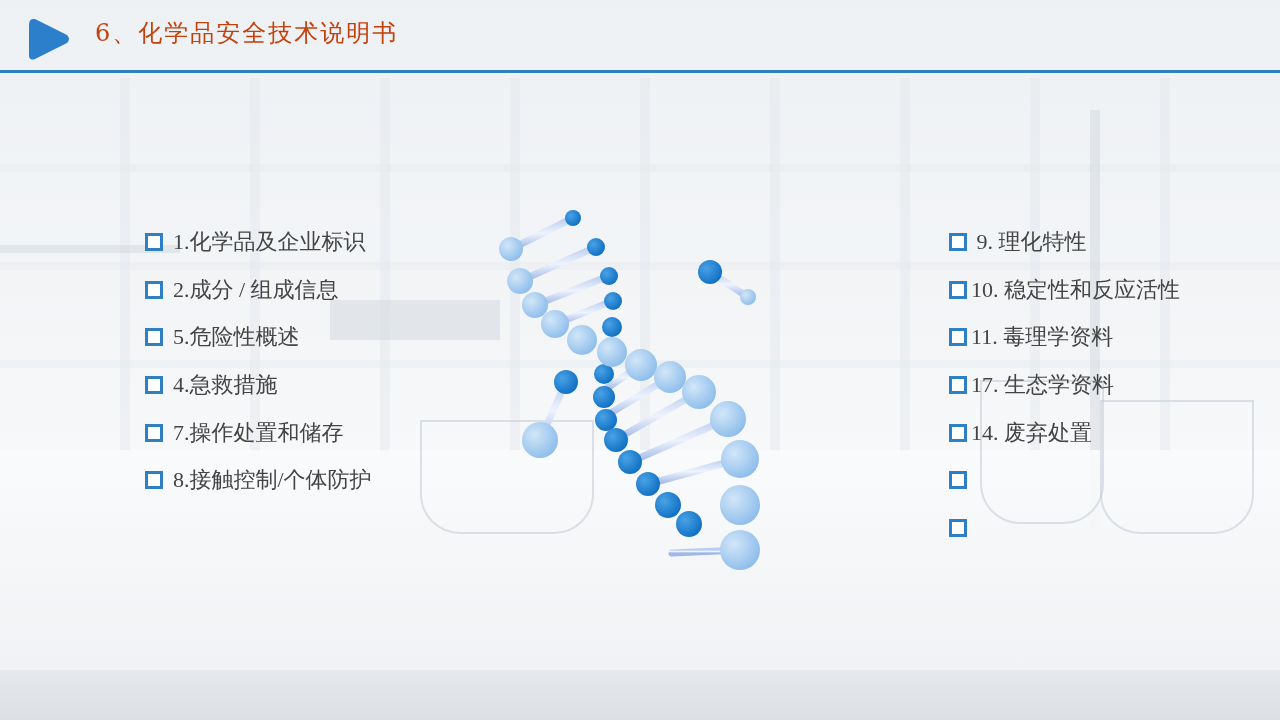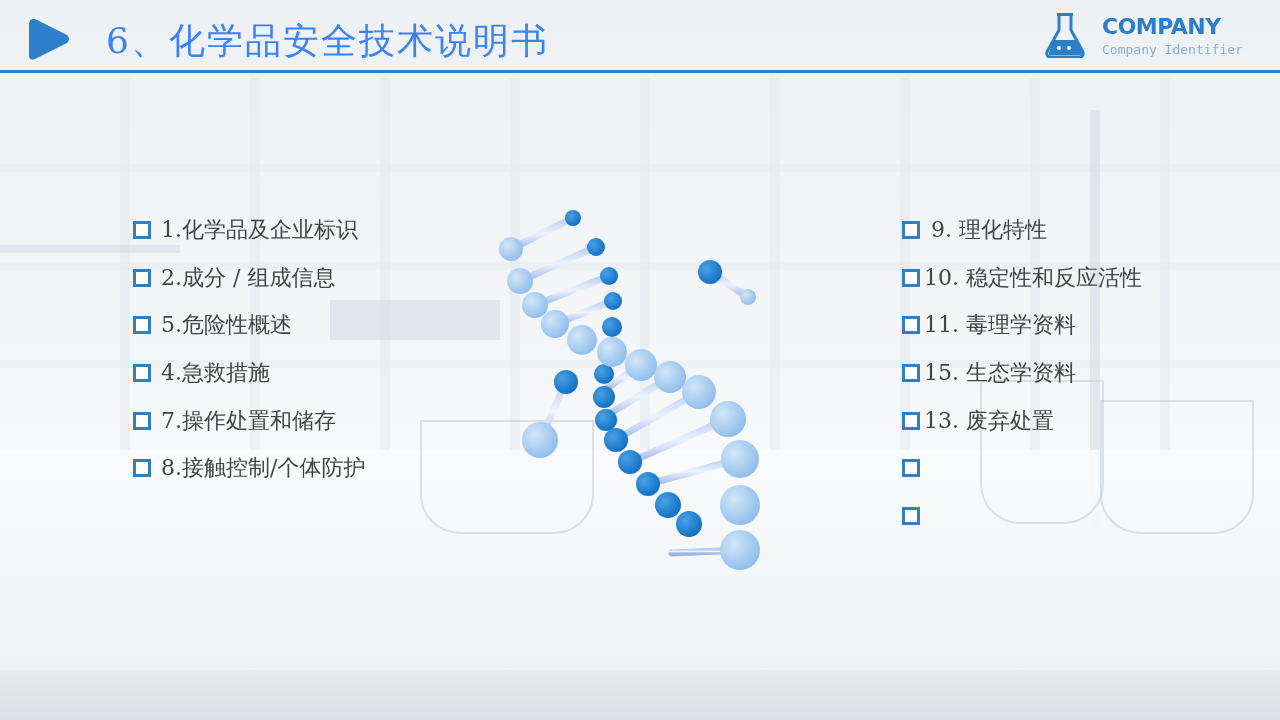--- a/index.html
+++ b/index.html
@@ -25,34 +25,34 @@
     background: linear-gradient(180deg, #e6e9ec, #dcdfe3);
   }
   .flask-shape {
     position:absolute; border:2px solid rgba(190,200,210,0.5); border-radius:0 0 40px 40px;
   }
   .shelf { position:absolute; background: rgba(210,215,222,0.5); }
 
   .header { position:absolute; left:0; top:0; width:1280px; height:74px; }
   .play-icon { position:absolute; left:27px; top:15px; width:44px; height:48px; }
   .title {
-    position:absolute; left:106px; top:17px; font-size:36px; color:#3b82f6;
+    position:absolute; left:95px; top:17px; font-size:24px; color:#c2410c;
     font-family: "DejaVu Serif", serif; letter-spacing:2px; white-space:nowrap;
   }
   .header-rule { position:absolute; left:0; top:70px; width:1280px; height:3px; background:#2f7fc4; }
   .logo { position:absolute; left:1040px; top:10px; width:240px; height:52px; }
   .flask-icon { position:absolute; left:4px; top:2px; width:42px; height:46px; }
   .company { position:absolute; left:62px; top:4px; font-family:"DejaVu Sans", sans-serif; font-weight:bold; font-size:22px; color:#2b7fc7; letter-spacing:-0.5px; }
   .company-sub { position:absolute; left:62px; top:32px; font-family:"DejaVu Sans Mono", monospace; font-size:13px; color:#7fb2dc; }
 
-  .list { position:absolute; list-style:none; margin:0; padding:0; }
+  .list { position:absolute; list-style:none; margin:12px; padding:0;font-family:Liberation Serif, serif; }
   .list li { display:flex; align-items:center; height:24px; margin-bottom:23.7px; font-size:22px; color:#444; white-space:nowrap; }
   .bullet { width:12px; height:12px; border:3px solid #2f7fc4; background:#fff; margin-right:10px; flex:none; }
   .list-left { left:133px; top:218px; }
-  .list-right { left:902px; top:218px; }
+  .list-right { left:937px; top:218px; }
   .list-right .bullet { margin-right:4px; }
 
   .dna { position:absolute; left:480px; top:200px; width:300px; height:380px; }
 </style>
 </head>
 <body>
 
 <div class="bg-layer">
   <div class="bg-window"></div>
   <div class="shelf" style="left:0;top:245px;width:180px;height:8px;"></div>
@@ -63,31 +63,20 @@
   <div class="flask-shape" style="left:1100px;top:400px;width:150px;height:130px;"></div>
   <div class="flask-shape" style="left:980px;top:380px;width:120px;height:140px;"></div>
   <div class="bg-bottom"></div>
 </div>
 
 <div class="header">
   <svg class="play-icon" viewBox="0 0 44 48">
     <path d="M6 4 Q2 4 2 10 L2 40 Q2 46 8 44 L40 28 Q44 24 40 20 L8 4 Z" fill="#2b7fcb"></path>
   </svg>
   <div class="title">6、化学品安全技术说明书</div>
-  <div class="logo">
-    <svg class="flask-icon" viewBox="0 0 42 46">
-      <rect x="13" y="1" width="16" height="3" fill="#2b7fc7"></rect>
-      <path d="M15 4 L15 18 L3 40 Q2 45 7 45 L35 45 Q40 45 39 40 L27 18 L27 4" fill="none" stroke="#2b7fc7" stroke-width="3"></path>
-      <path d="M9 28 L33 28 L38 41 Q38 43 35 43 L7 43 Q4 43 5 41 Z" fill="#2b7fc7"></path>
-      <circle cx="15" cy="36" r="2" fill="#fff"></circle>
-      <circle cx="25" cy="36" r="2" fill="#fff"></circle>
-    </svg>
-    <div class="company">COMPANY</div>
-    <div class="company-sub">Company Identifier</div>
-  </div>
   <div class="header-rule"></div>
 </div>
 
 <ul class="list list-left">
   <li>
       <span class="bullet"></span>
       <span>1.化学品及企业标识</span>
     </li>
   <li>
       <span class="bullet"></span>
@@ -119,25 +108,25 @@
   <li>
       <span class="bullet"></span>
       <span>10. 稳定性和反应活性</span>
     </li>
   <li>
       <span class="bullet"></span>
       <span>11. 毒理学资料</span>
     </li>
   <li>
       <span class="bullet"></span>
-      <span>15. 生态学资料</span>
+      <span>17. 生态学资料</span>
     </li>
   <li>
       <span class="bullet"></span>
-      <span>13. 废弃处置</span>
+      <span>14. 废弃处置</span>
     </li>
   <li>
       <span class="bullet"></span>
     </li>
   <li>
       <span class="bullet"></span>
     </li>
 </ul>
 
 <svg class="dna" viewBox="480 200 300 380">

